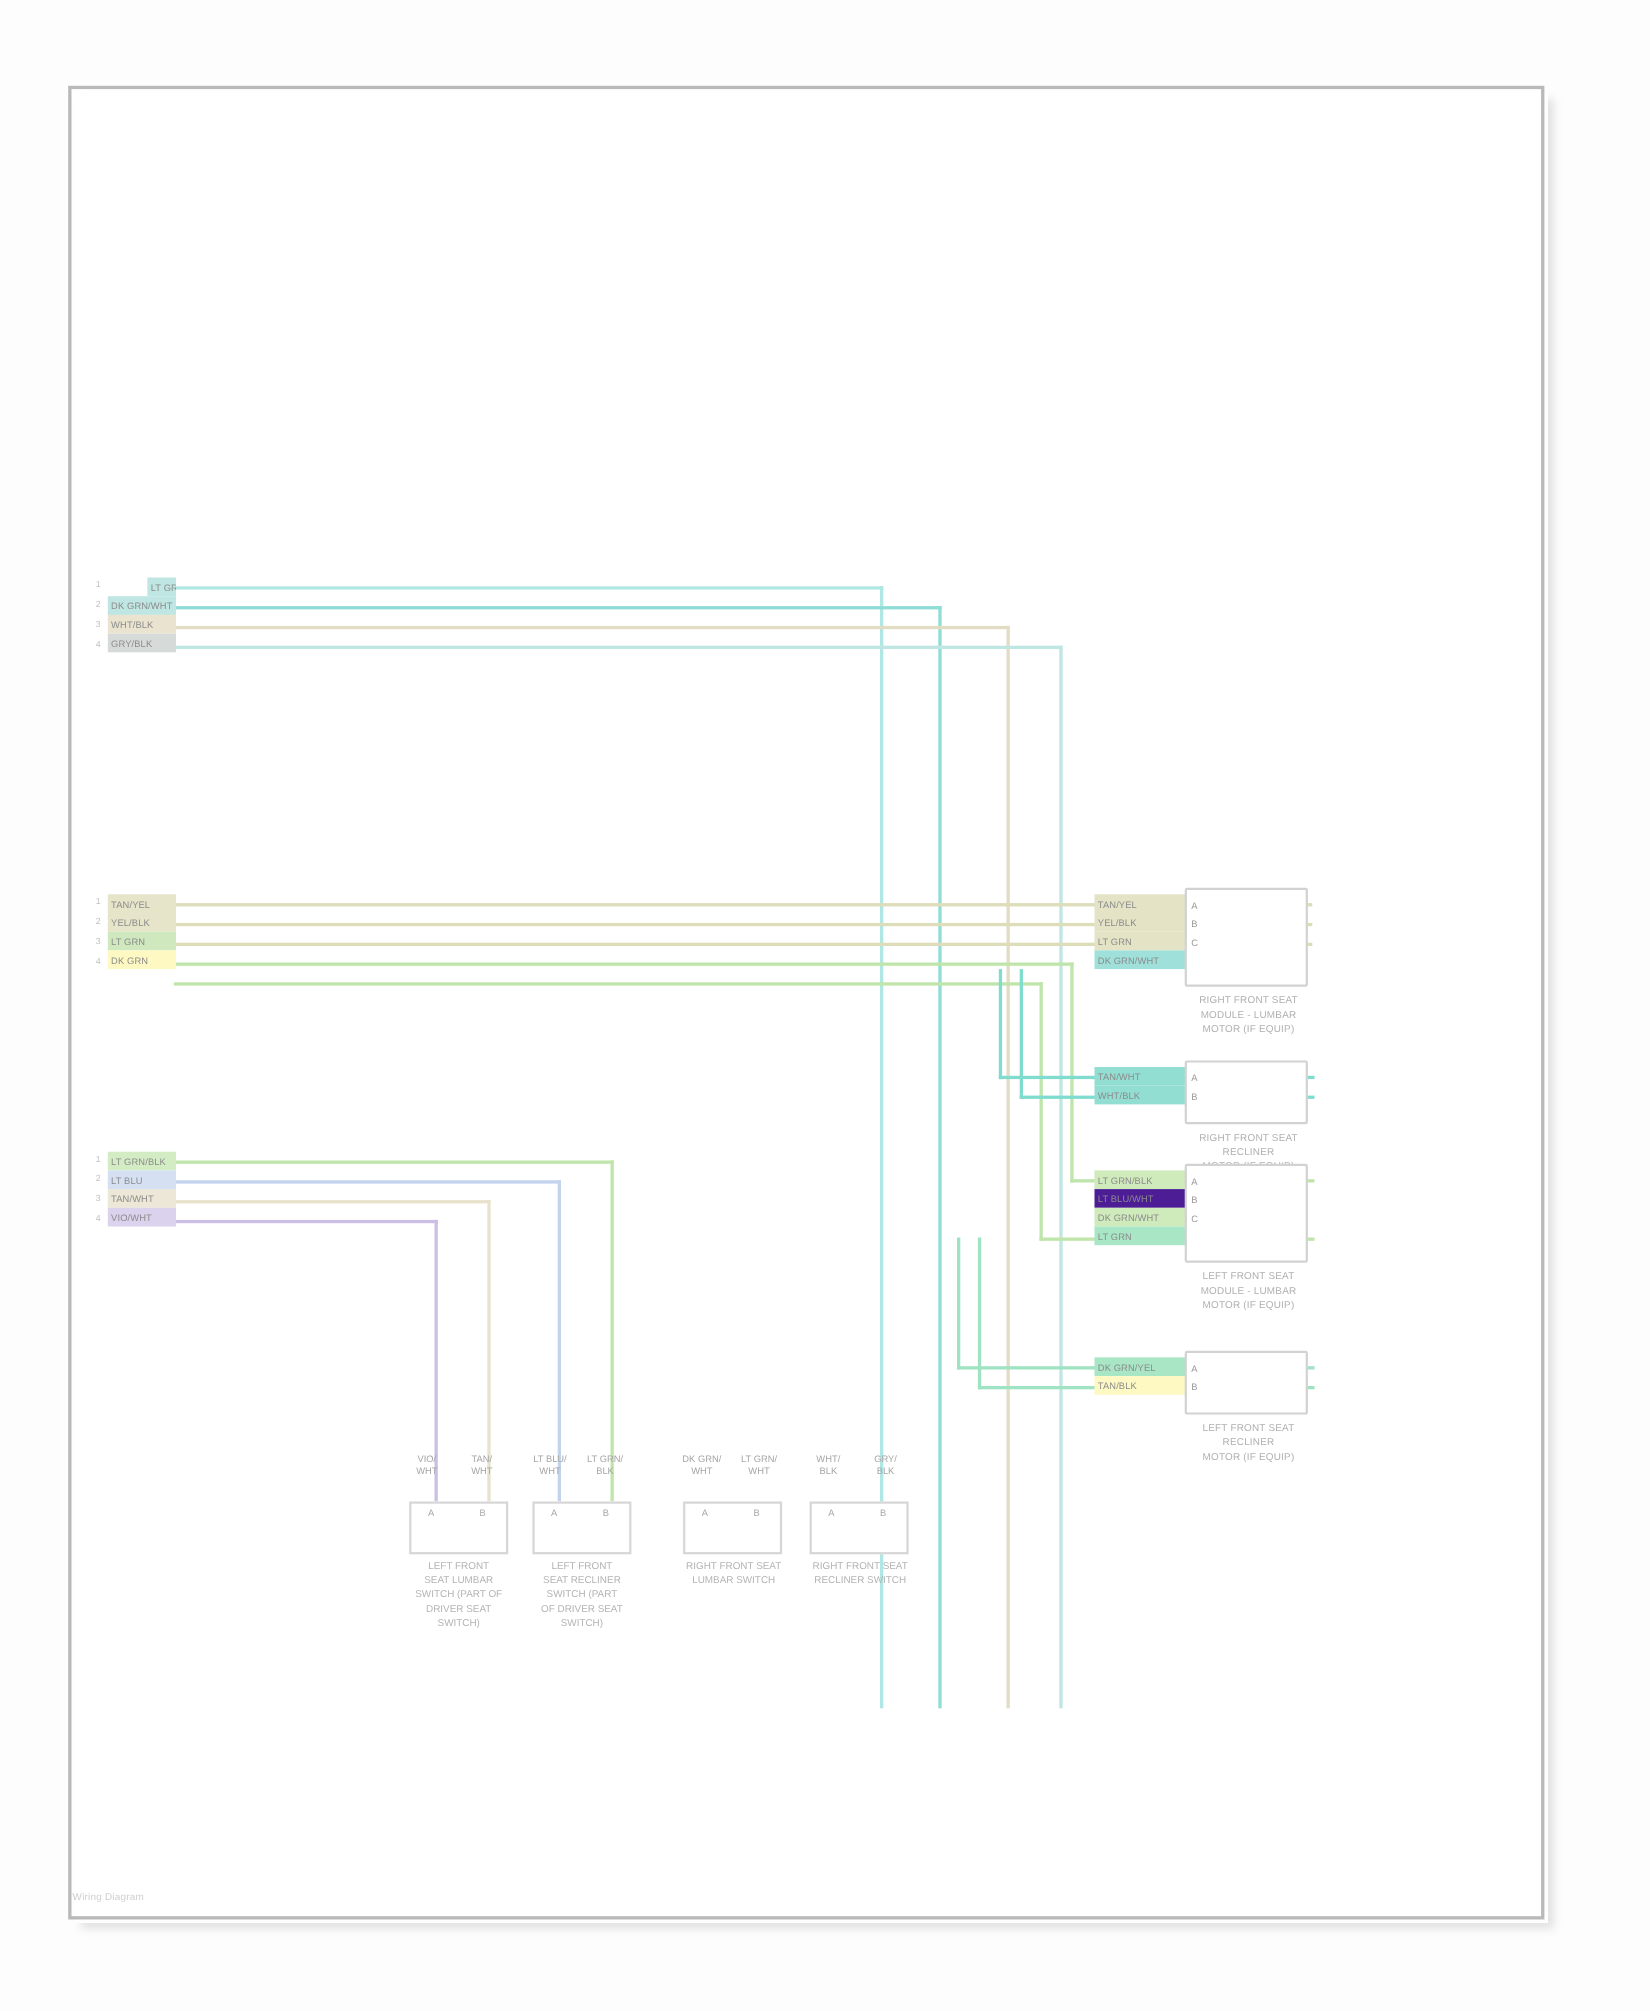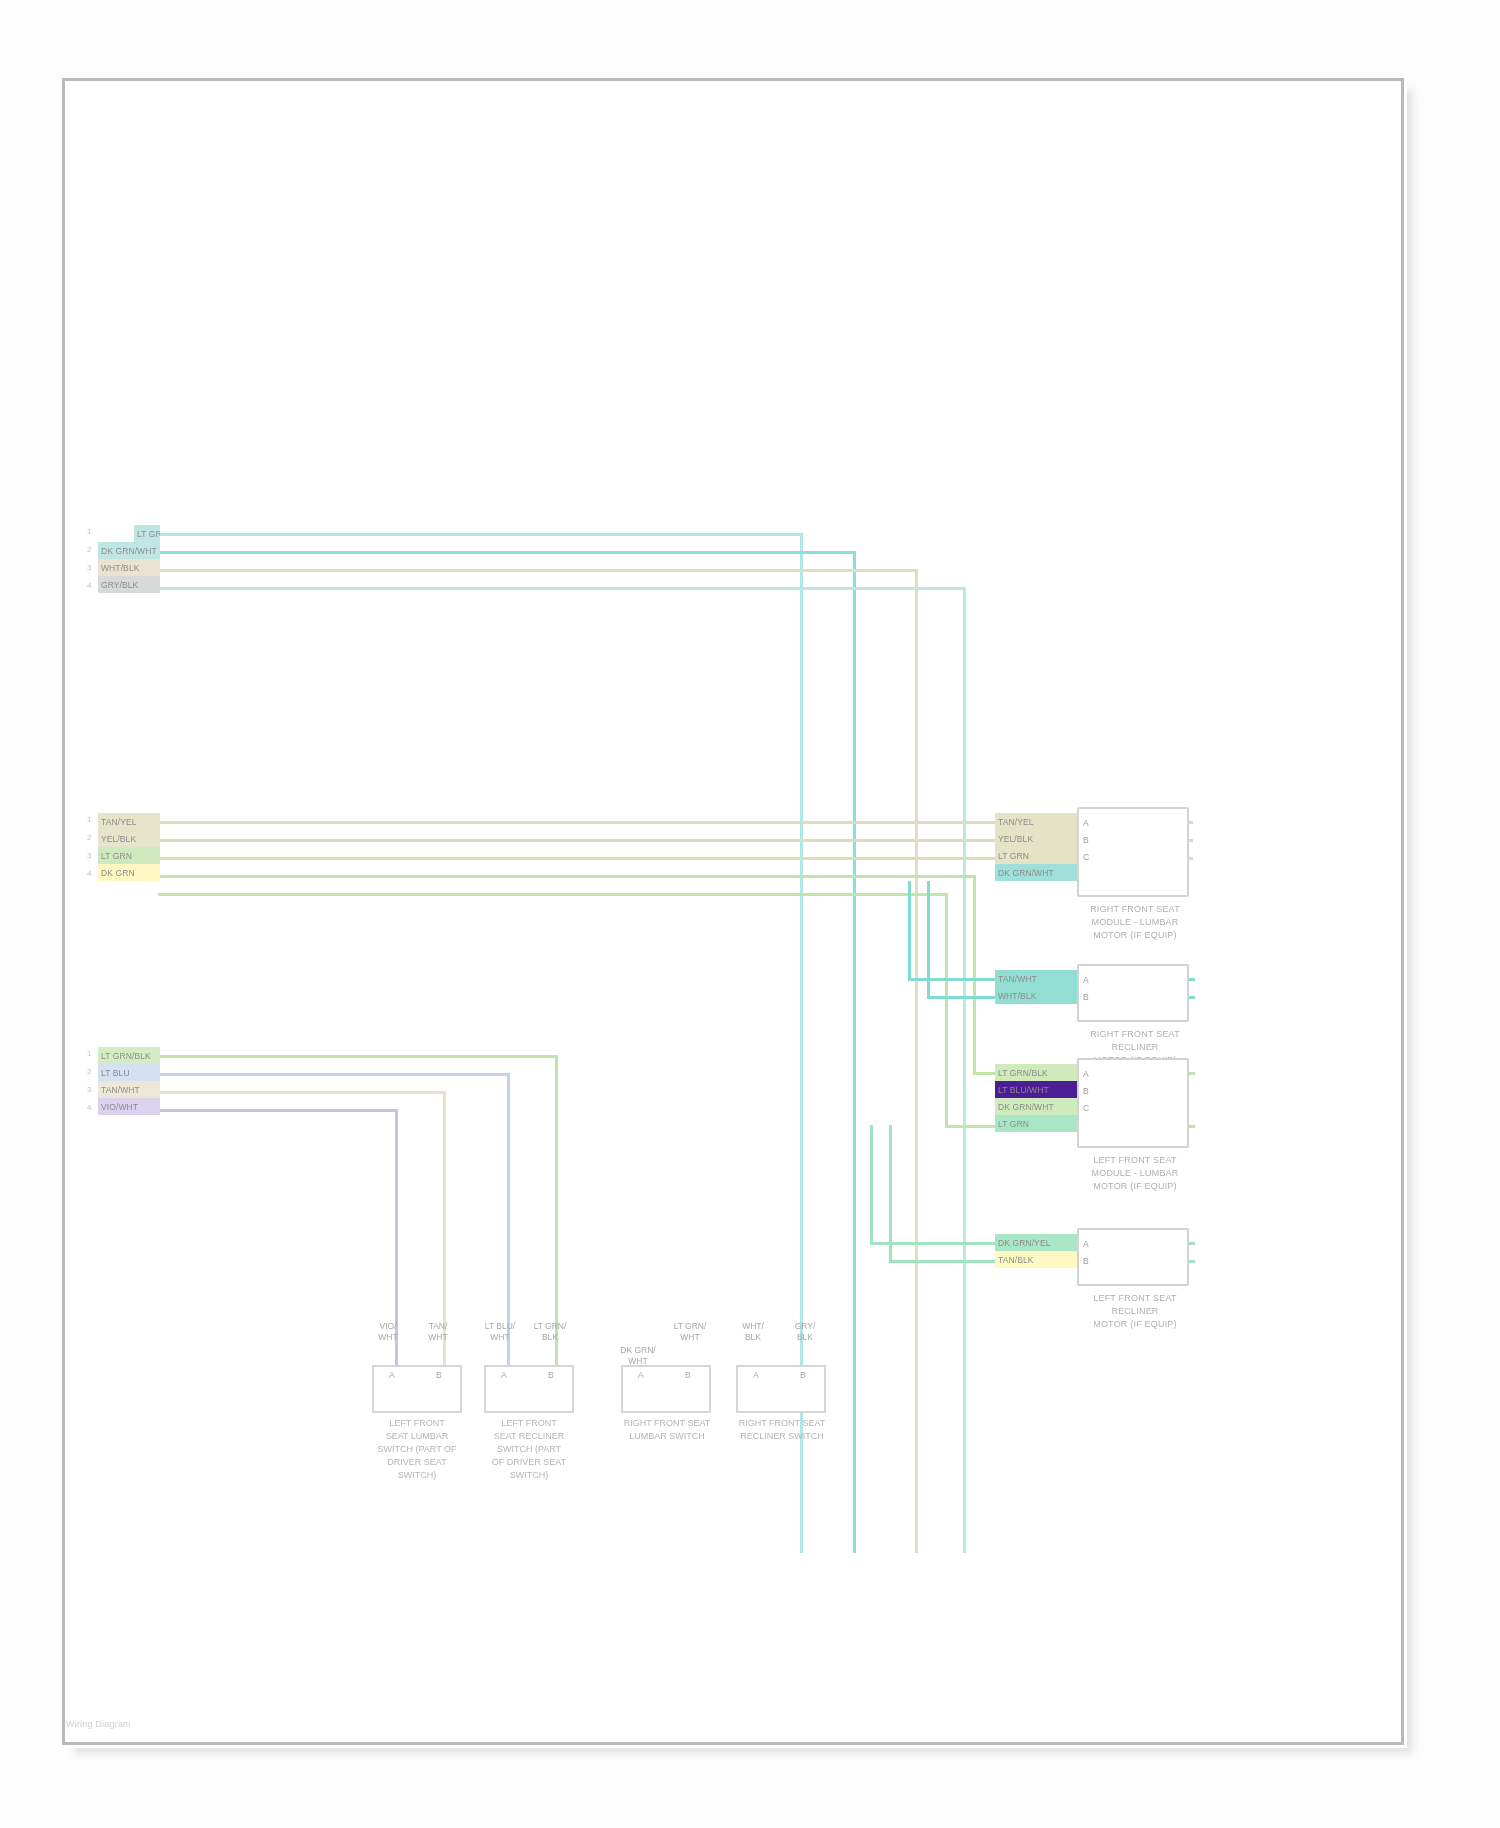--- a/index.html
+++ b/index.html
@@ -265,21 +265,21 @@
   <div class="bconn" style="left:419px;top:1284px;width:90px;height:48px;">
     <span class="bp" style="left:15px;">A</span>
     <span class="bp" style="left:62px;">B</span>
   </div>
   <div class="blabel" style="left:404px;top:1336px;width:120px;">LEFT FRONT
 SEAT RECLINER
 SWITCH (PART
 OF DRIVER SEAT
 SWITCH)</div>
 
-  <div class="bwlabel" style="left:548px;top:1240px;width:50px;margin-top:24px;">DK GRN/
+  <div class="bwlabel" style="left:548px;top:1240px;width:50px;">DK GRN/
 WHT</div>
   <div class="bwlabel" style="left:600px;top:1240px;width:50px;">LT GRN/
 WHT</div>
   <div class="bconn" style="left:556px;top:1284px;width:90px;height:48px;">
     <span class="bp" style="left:15px;">A</span>
     <span class="bp" style="left:62px;">B</span>
   </div>
   <div class="blabel" style="left:538px;top:1336px;width:128px;">RIGHT FRONT SEAT
 LUMBAR SWITCH</div>
 

